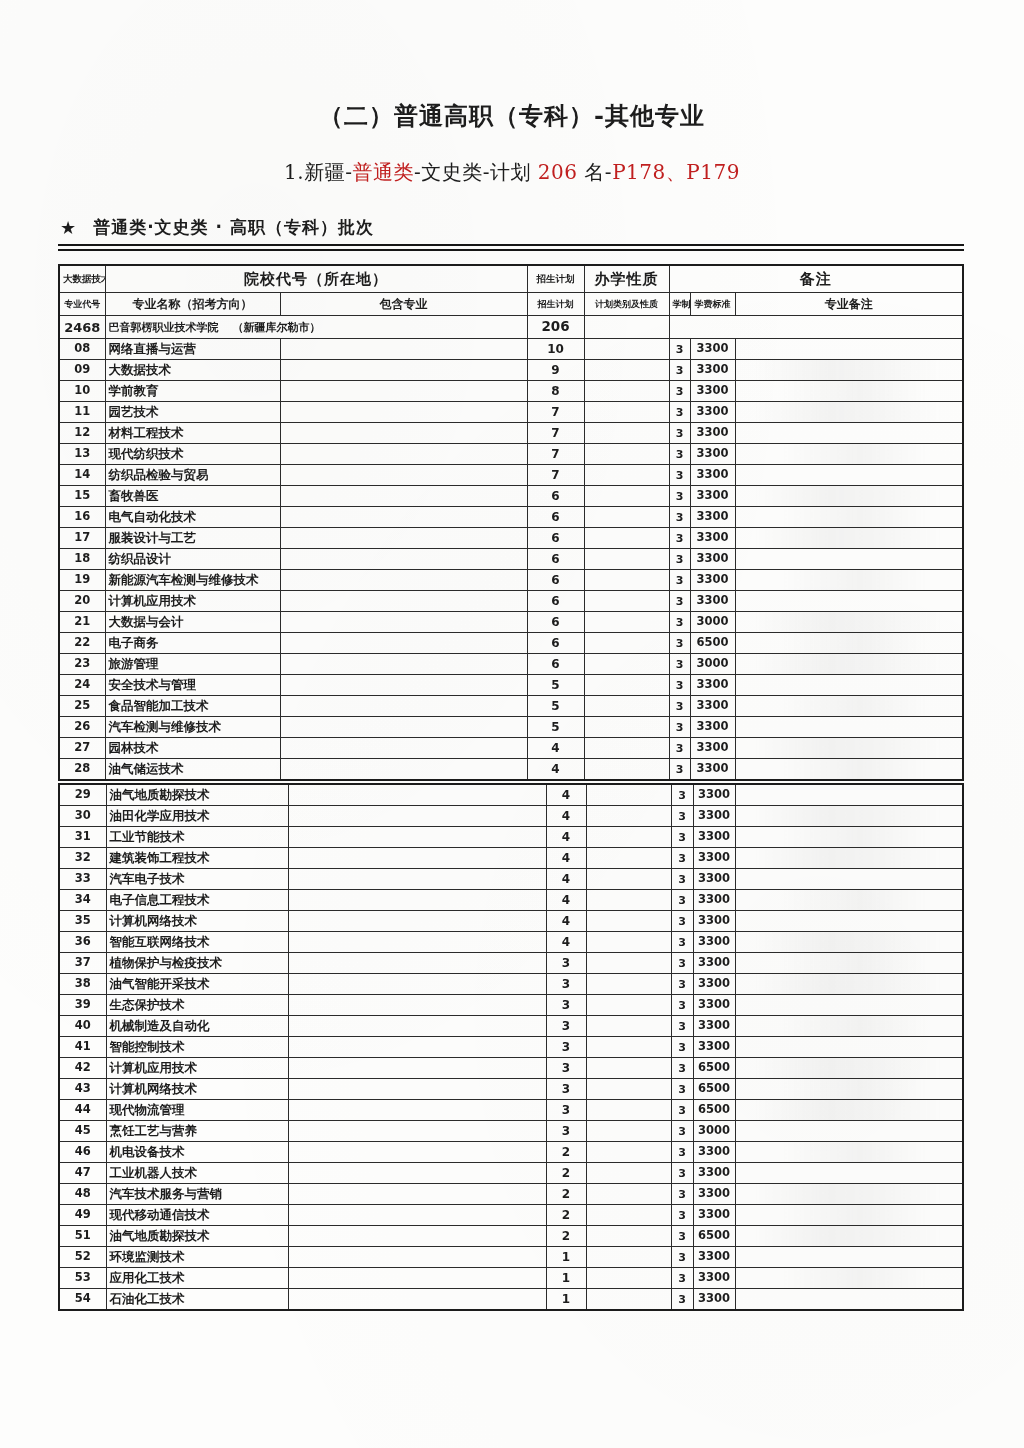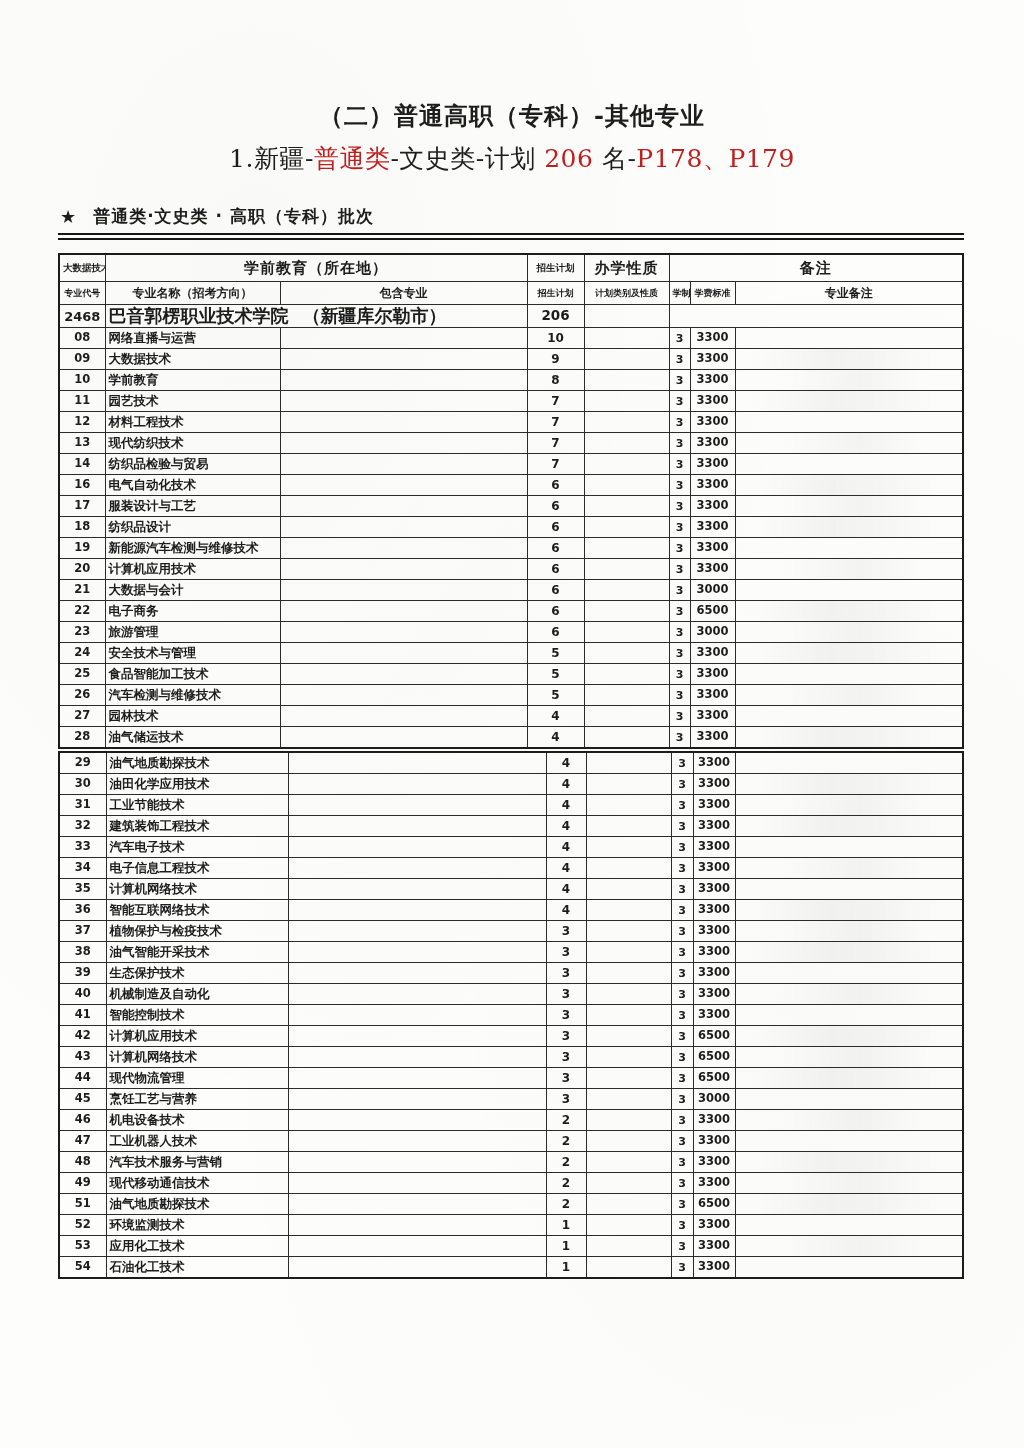--- a/index.html
+++ b/index.html
@@ -17,23 +17,23 @@
       radial-gradient(ellipse at 80% 70%, rgba(0,0,0,0.012), transparent 60%),
       #fdfdfc;
   }
   .title{
     margin:0;padding-top:100px;
     text-align:center;
     font-family:"DejaVu Serif","Liberation Serif",serif;
     font-size:24px;font-weight:700;letter-spacing:1px;
   }
   .subtitle{
-    margin-top:10px;text-align:center;
+    margin-top:27px;text-align:center;
     font-family:"DejaVu Serif","Liberation Serif",serif;
-    font-size:25px;letter-spacing:0.5px;
+    font-size:20px;letter-spacing:0.5px;
   }
   .section-header{
     margin:30px 58px 0 60px;
     font-size:17px;font-weight:700;letter-spacing:1px;
     display:flex;align-items:center;gap:16px;
   }
   .section-header .star{font-size:18px;}
   .rule-double{
     margin:5px 60px 0 58px;
     height:3px;
@@ -57,21 +57,21 @@
   tr.school td{height:22px;}
   .hname{font-size:15px;font-weight:700;text-align:center;letter-spacing:1px;}
   .hsmall{font-size:9.5px;font-weight:700;text-align:center;padding:0 1px;}
   .h2name{font-size:12px;font-weight:700;text-align:center;}
   .h2tiny{font-size:9px;font-weight:700;text-align:center;padding:0 1px;}
   .td-code{text-align:center;font-weight:700;font-size:11.5px;}
   .td-major{font-weight:700;font-size:12.5px;padding-left:5px;}
   .td-plan{text-align:center;font-weight:700;font-size:12px;}
   .td-years{text-align:center;font-weight:700;font-size:11px;padding:0 1px;}
   .td-fee{text-align:center;font-weight:700;font-size:11.5px;}
-  .school-name{font-size:18px;font-weight:700;padding-left:8px;}
+  .school-name{font-size:11px;font-weight:700;padding-left:8px;}
   .school-name .loc{margin-left:14px;}
   .school-plan{text-align:center;font-weight:700;font-size:13.5px;}
   
   .tbl tbody tr:nth-child(2n) .td-remark{
     background:linear-gradient(90deg,transparent 8%,rgba(110,110,110,0.07) 42%,rgba(110,110,110,0.05) 63%,transparent 92%);
   }
   .tbl tbody tr:nth-child(3n) .td-remark{
     background:linear-gradient(90deg,transparent 20%,rgba(100,100,100,0.06) 55%,transparent 85%);
   }
 </style>
@@ -99,21 +99,21 @@
           <col style="width:247px">
         <col style="width:57px">
           <col style="width:85px">
           <col style="width:21px">
         <col style="width:45px">
           <col style="width:228px">
       </colgroup>
       <thead>
         <tr class="h1">
           <td class="hsmall">大数据技术</td>
-          <td class="hname" colspan="2">学前教育（所在地）</td>
+          <td class="hname" colspan="2">院校代号（所在地）</td>
           <td class="hsmall">招生计划</td>
           <td class="hname">办学性质</td>
           <td class="hname" colspan="3">备注</td>
         </tr>
         <tr class="h2">
           <td class="h2tiny">专业代号</td>
           <td class="h2name">专业名称（招考方向）</td>
           <td class="h2name">包含专业</td>
           <td class="h2tiny">招生计划</td>
           <td class="h2tiny">计划类别及性质</td>
@@ -196,20 +196,30 @@
             <td class="td-code">14</td>
             <td class="td-major">纺织品检验与贸易</td>
             <td class="td-include"></td>
             <td class="td-plan">7</td>
             <td class="td-type"></td>
             <td class="td-years">3</td>
             <td class="td-fee">3300</td>
             <td class="td-remark"></td>
           </tr>
           <tr>
+            <td class="td-code">15</td>
+            <td class="td-major">畜牧兽医</td>
+            <td class="td-include"></td>
+            <td class="td-plan">6</td>
+            <td class="td-type"></td>
+            <td class="td-years">3</td>
+            <td class="td-fee">3300</td>
+            <td class="td-remark"></td>
+          </tr>
+          <tr>
             <td class="td-code">16</td>
             <td class="td-major">电气自动化技术</td>
             <td class="td-include"></td>
             <td class="td-plan">6</td>
             <td class="td-type"></td>
             <td class="td-years">3</td>
             <td class="td-fee">3300</td>
             <td class="td-remark"></td>
           </tr>
           <tr>

